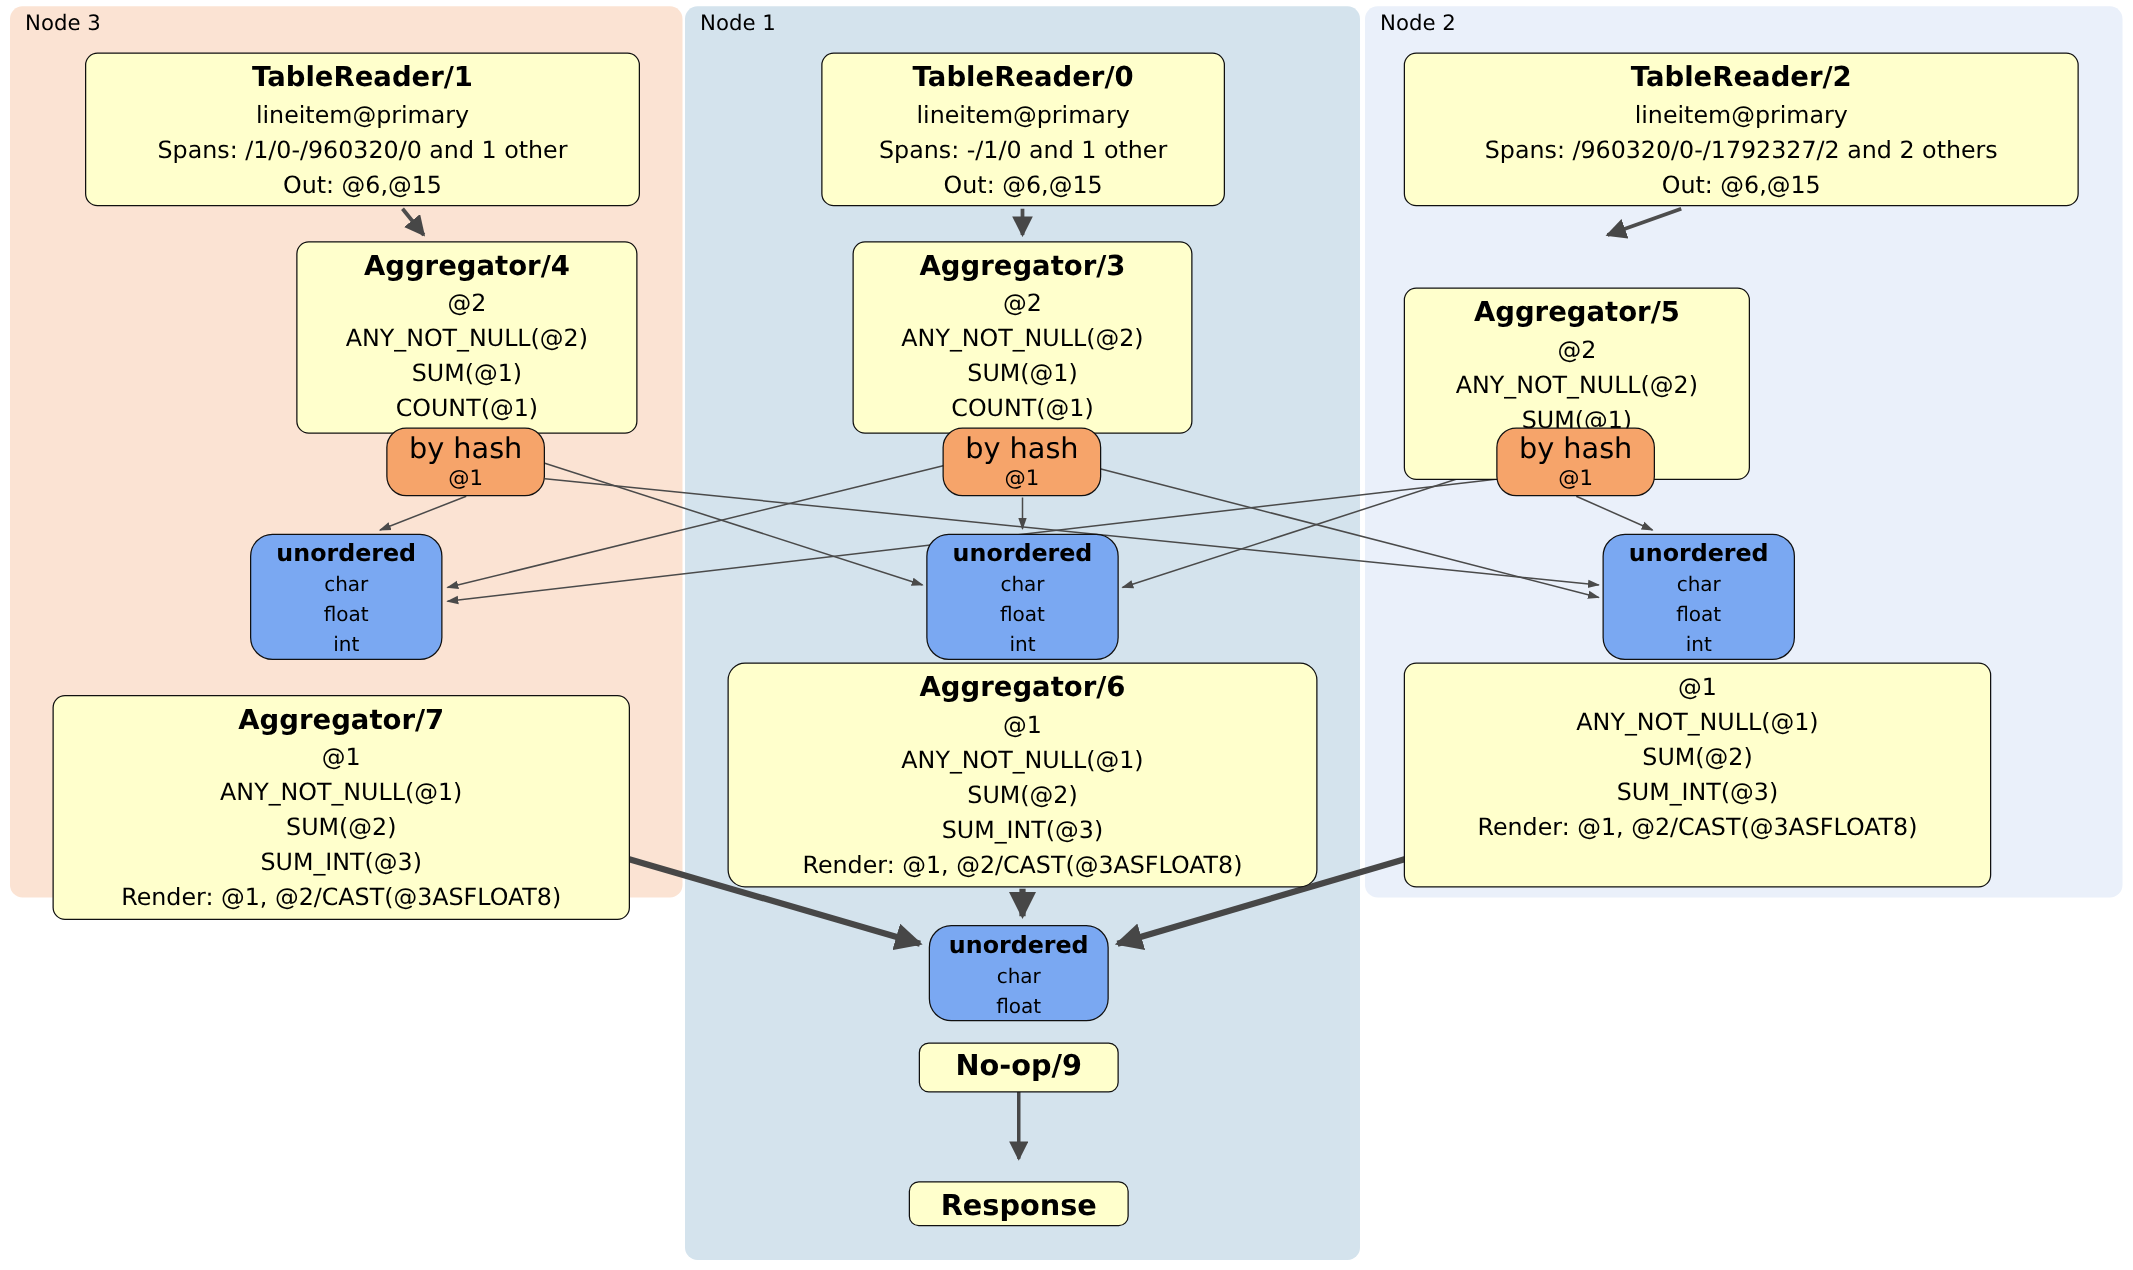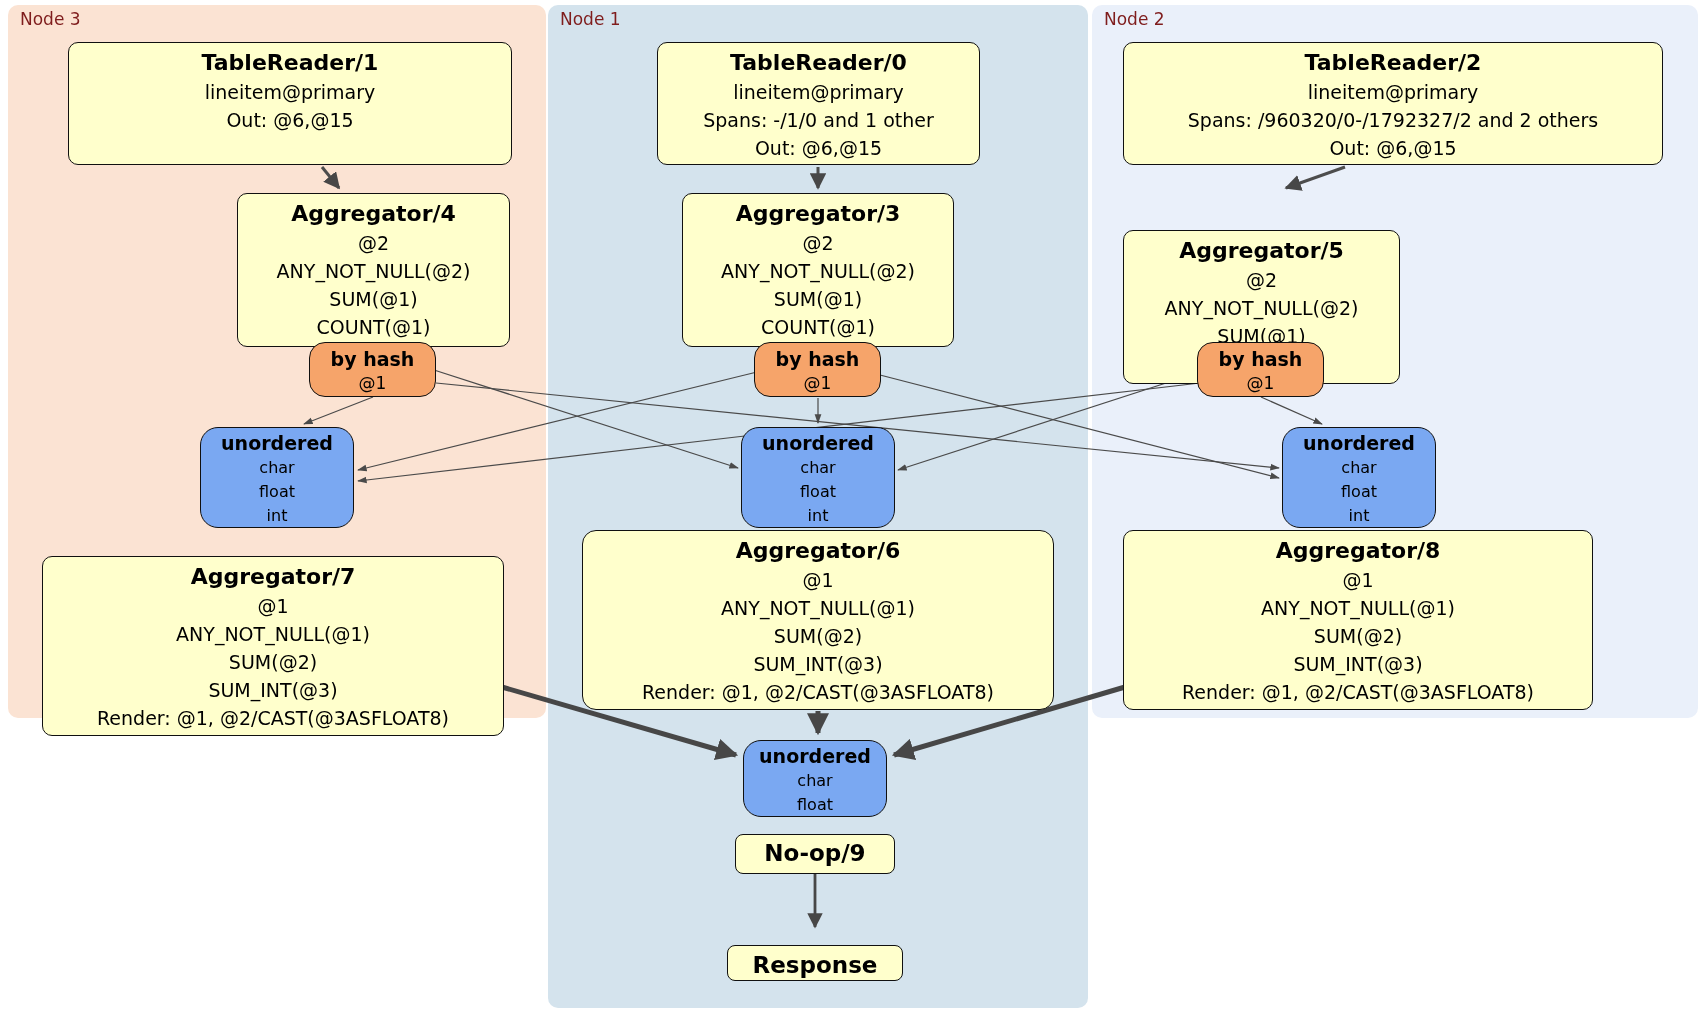--- a/index.html
+++ b/index.html
@@ -3,32 +3,32 @@
 <meta charset="utf-8">
 <style>
   html,body{margin:0;padding:0;background:#ffffff;}
   body{font-family:"DejaVu Sans","Liberation Sans",sans-serif;color:#000;}
   #canvas{position:relative;width:1706px;height:1016px;background:#fff;overflow:hidden;}
 
   .panel{position:absolute;border-radius:10px;z-index:0;}
   .panel-node3{left:8px;top:5px;width:538px;height:713px;background:var(--panel-node3,#fbe3d3);}
   .panel-node1{left:548px;top:5px;width:540px;height:1003px;background:var(--panel-node1,#d4e3ed);}
   .panel-node2{left:1092px;top:5px;width:606px;height:713px;background:var(--panel-node2,#eaf0fa);}
-  .panel-label{position:absolute;font-size:17px;line-height:20px;color:#7f1d1d;}
+  .panel-label{position:absolute;font-size:17px;line-height:20px;color:#000000;}
 
   #edges{position:absolute;left:0;top:0;z-index:1;}
 
   .pbox{position:absolute;box-sizing:border-box;background:var(--box-yellow,#ffffcc);
         border:1.5px solid #101010;border-radius:10px;text-align:center;padding-top:5px;z-index:2;}
   .ptitle{font-weight:bold;font-size:22px;line-height:30px;white-space:nowrap;}
   .pline{font-size:19px;line-height:28px;white-space:nowrap;}
 
   .router{position:absolute;box-sizing:border-box;background:var(--router-orange,#f6a46a);
           border:1.6px solid #101010;border-radius:16px;text-align:center;padding-top:4px;z-index:3;}
-  .rtitle{font-weight:bold;font-size:19px;line-height:25px;}
+  .rtitle{font-weight:normal;font-size:23px;line-height:25px;}
   .rline{font-size:17px;line-height:22px;}
 
   .sync{position:absolute;box-sizing:border-box;background:var(--sync-blue,#7aa8f2);
         border:1.6px solid #101010;border-radius:18px;text-align:center;padding-top:2px;z-index:3;}
   .stitle{font-weight:bold;font-size:19px;line-height:26px;}
   .sline{font-size:16px;line-height:24px;}
 
   .minibox{position:absolute;box-sizing:border-box;background:var(--box-yellow,#ffffcc);
            border:1.5px solid #101010;border-radius:8px;text-align:center;z-index:2;
            font-weight:bold;font-size:23px;margin-top:12px;}
@@ -77,20 +77,21 @@
     <line x1="502" y1="687" x2="736" y2="755" stroke="#474747" stroke-width="5" marker-end="url(#arrow-big)"></line>
     <line x1="1125" y1="687" x2="894" y2="755" stroke="#474747" stroke-width="5" marker-end="url(#arrow-big)"></line>
     <line x1="818" y1="711" x2="818" y2="733" stroke="#474747" stroke-width="5" marker-end="url(#arrow-big)"></line>
 
     <line x1="815" y1="864" x2="815" y2="927" stroke="#474747" stroke-width="2.8" marker-end="url(#arrow-med)"></line>
   </svg>
 
   <div class="pbox" style="left:68px;top:42px;width:444px;height:123px;">
     <div class="ptitle">TableReader/1</div>
     <div class="pline">lineitem@primary</div>
+    <div class="pline">Spans: /1/0-/960320/0 and 1 other</div>
     <div class="pline">Out: @6,@15</div>
   </div>
   <div class="pbox" style="left:657px;top:42px;width:323px;height:123px;">
     <div class="ptitle">TableReader/0</div>
     <div class="pline">lineitem@primary</div>
     <div class="pline">Spans: -/1/0 and 1 other</div>
     <div class="pline">Out: @6,@15</div>
   </div>
   <div class="pbox" style="left:1123px;top:42px;width:540px;height:123px;">
     <div class="ptitle">TableReader/2</div>
@@ -163,21 +164,20 @@
   </div>
   <div class="pbox" style="left:582px;top:530px;width:472px;height:180px;border-radius:14px;">
     <div class="ptitle">Aggregator/6</div>
     <div class="pline">@1</div>
     <div class="pline">ANY_NOT_NULL(@1)</div>
     <div class="pline">SUM(@2)</div>
     <div class="pline">SUM_INT(@3)</div>
     <div class="pline">Render: @1, @2/CAST(@3ASFLOAT8)</div>
   </div>
   <div class="pbox" style="left:1123px;top:530px;width:470px;height:180px;">
-    <div class="ptitle">Aggregator/8</div>
     <div class="pline">@1</div>
     <div class="pline">ANY_NOT_NULL(@1)</div>
     <div class="pline">SUM(@2)</div>
     <div class="pline">SUM_INT(@3)</div>
     <div class="pline">Render: @1, @2/CAST(@3ASFLOAT8)</div>
   </div>
 
   <div class="sync" style="left:743px;top:740px;width:144px;height:77px;">
     <div class="stitle">unordered</div>
     <div class="sline">char</div>

